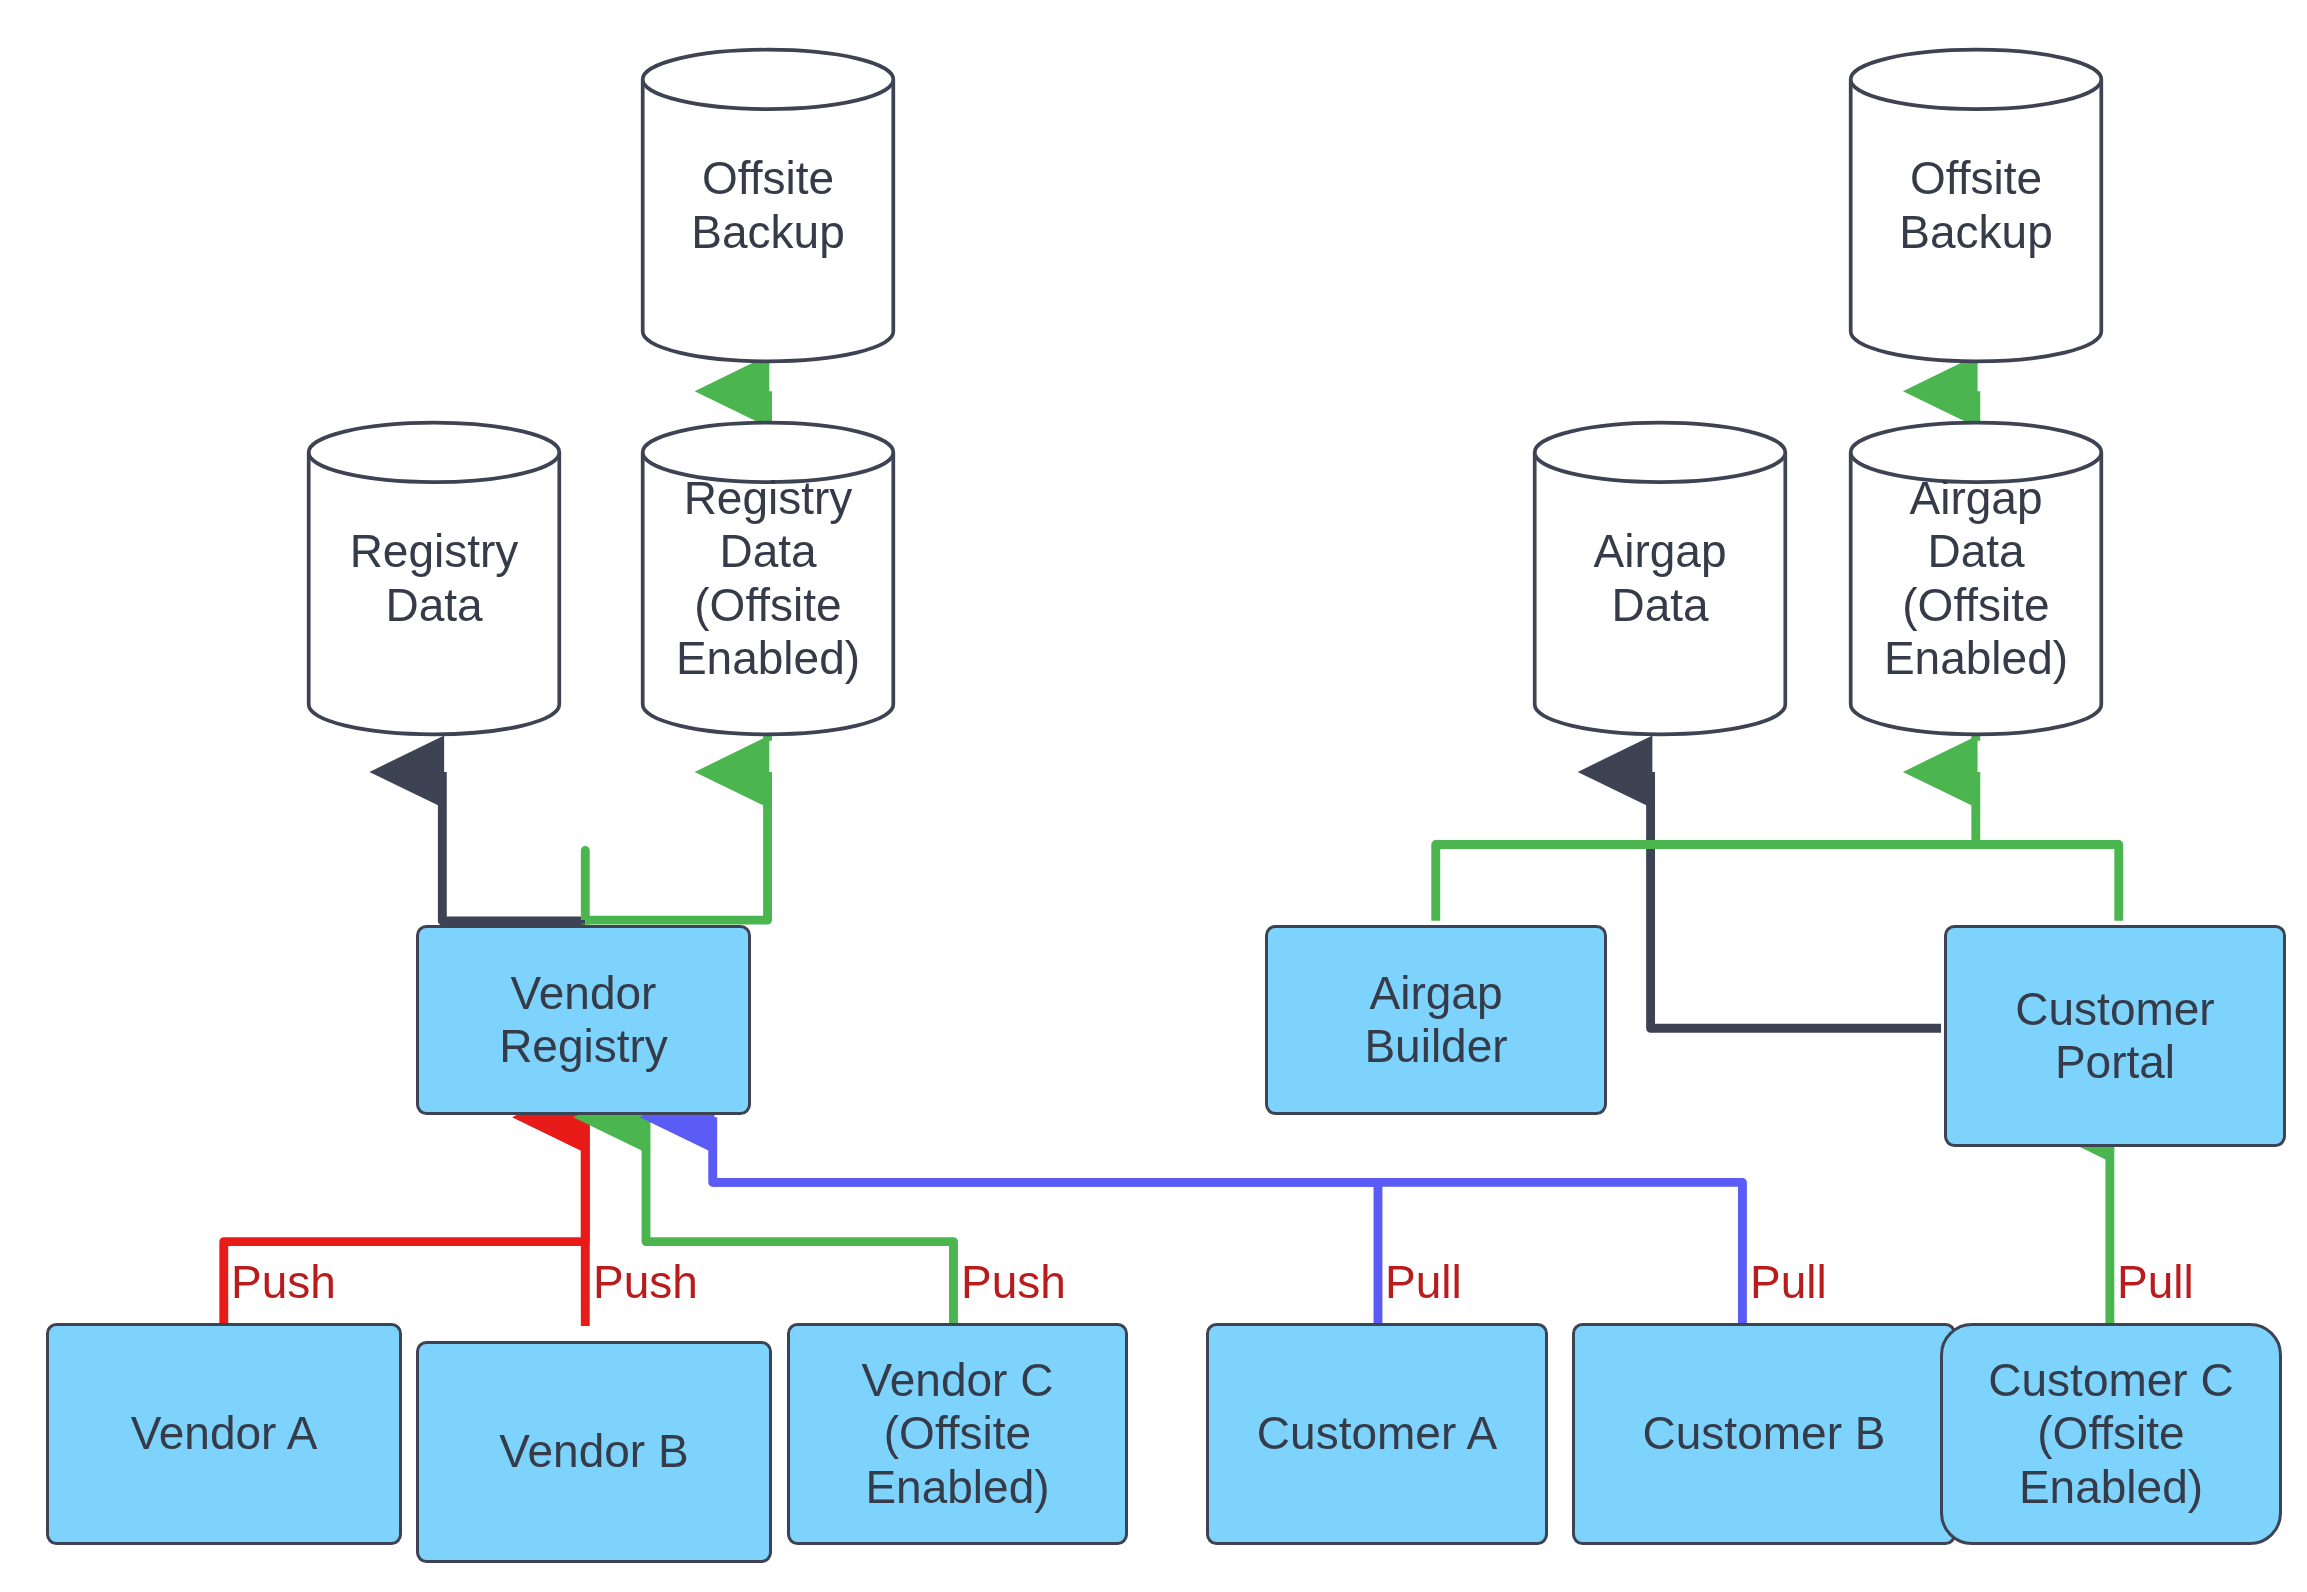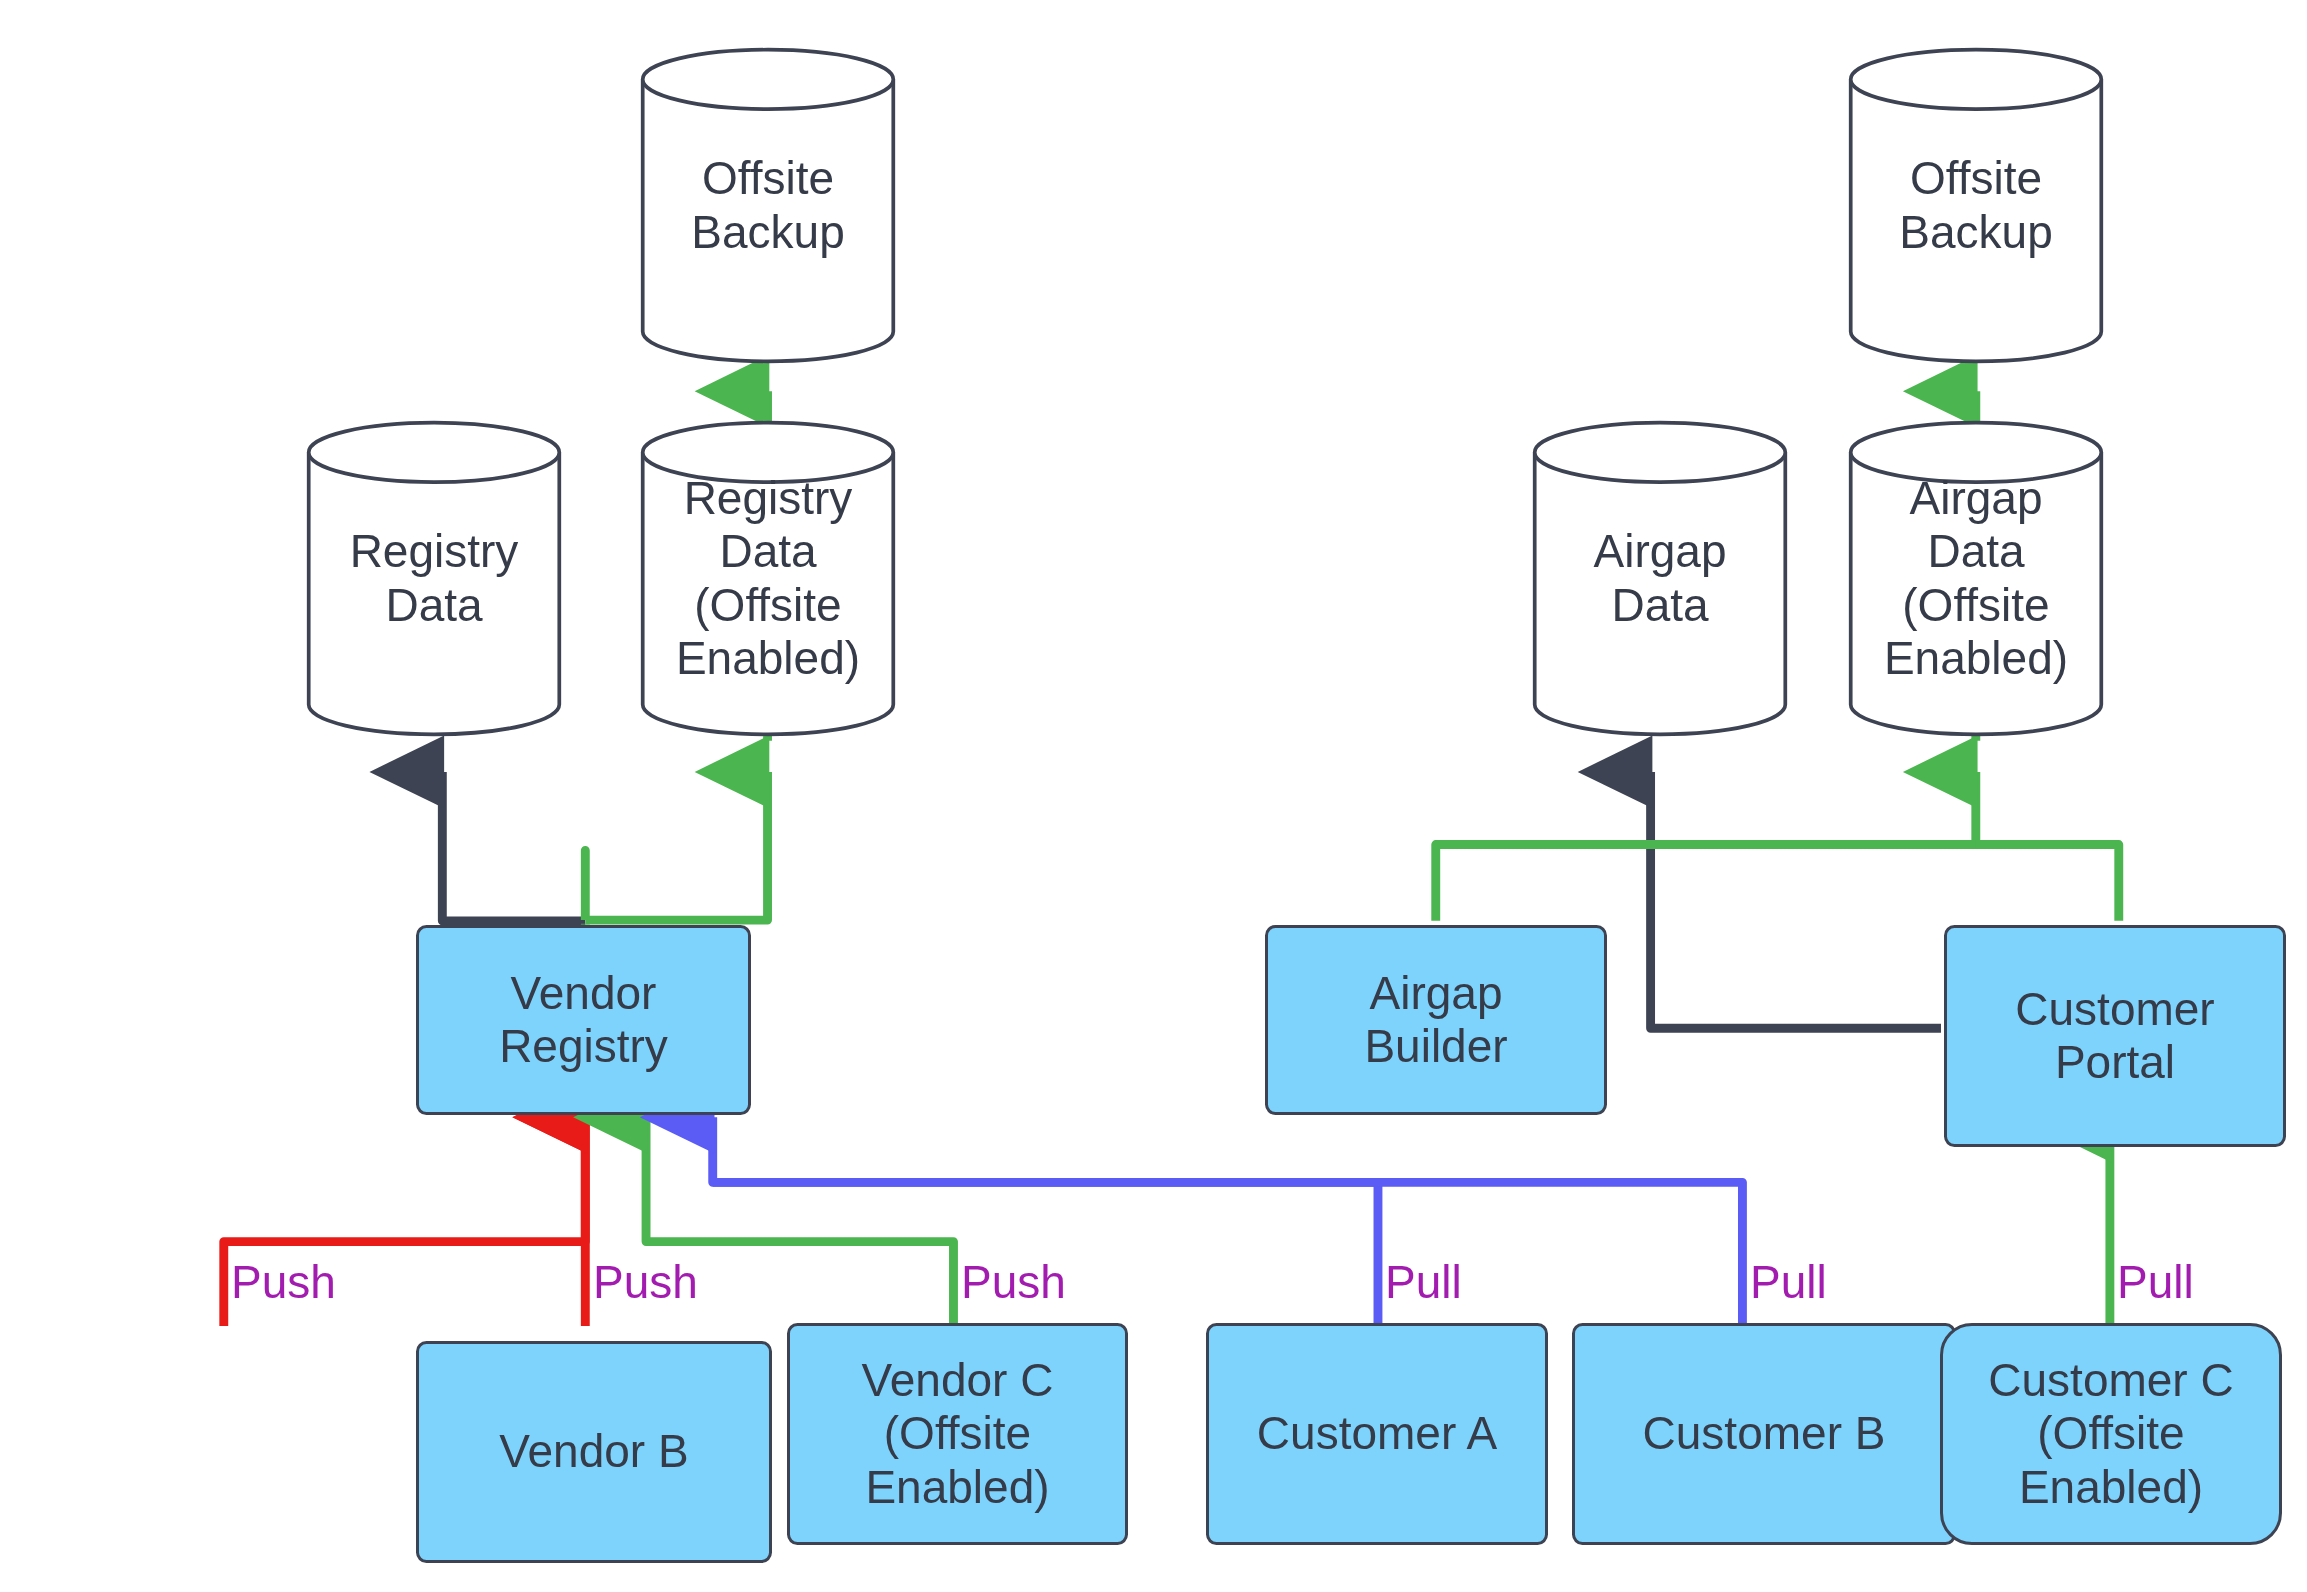--- a/index.html
+++ b/index.html
@@ -9,21 +9,21 @@
 
   .node{position:absolute;box-sizing:border-box;display:flex;align-items:center;
         justify-content:center;text-align:center;color:#353b48;line-height:1.16;}
 
   .box{border:3.7px solid #3d4352;border-radius:10.4px;background:#7dd3fc;font-size:46px;}
 
   .cyl{background:transparent;font-size:46px;justify-content:center;}
   .cyl .cyl-label{position:relative;z-index:3;width:100%;padding:0 7.4px;box-sizing:border-box;}
   .cyl .cyl-svg{position:absolute;left:0;top:0;width:100%;height:100%;z-index:1;}
 
-  .edge-label{position:absolute;color:#a21caf;font-size:46px;white-space:nowrap;}
+  .edge-label{position:absolute;color:#b91c1c;font-size:46px;white-space:nowrap;}
 </style>
 </head>
 <body>
 
 <div id="stage">
 
   <svg id="wires" viewBox="0 0 3114 2149">
     <defs>
       <marker id="ah-green" markerWidth="9" markerHeight="9" refX="4.5" refY="8.4" orient="auto" markerUnits="strokeWidth">
         <path d="M0.4,8.6 L4.5,0.2 L8.6,8.6 Z" fill="#4bb550"></path>
@@ -105,20 +105,25 @@
     </div>
   </div>
 
   <div class="node box" style="left:416px;top:925px;width:335px;height:190px;">
     <div>
       <div>Vendor</div>
       <div>Registry</div>
     </div>
   </div>
 
+  <div class="node box" style="left:46px;top:1323px;width:356px;height:222px;">
+    <div>
+      <div>Vendor A</div>
+    </div>
+  </div>
 
   <div class="node box" style="left:416px;top:1341px;width:356px;height:222px;">
     <div>
       <div>Vendor B</div>
     </div>
   </div>
 
   <div class="node box" style="left:787px;top:1323px;width:341px;height:222px;">
     <div>
       <div>Vendor C</div>

